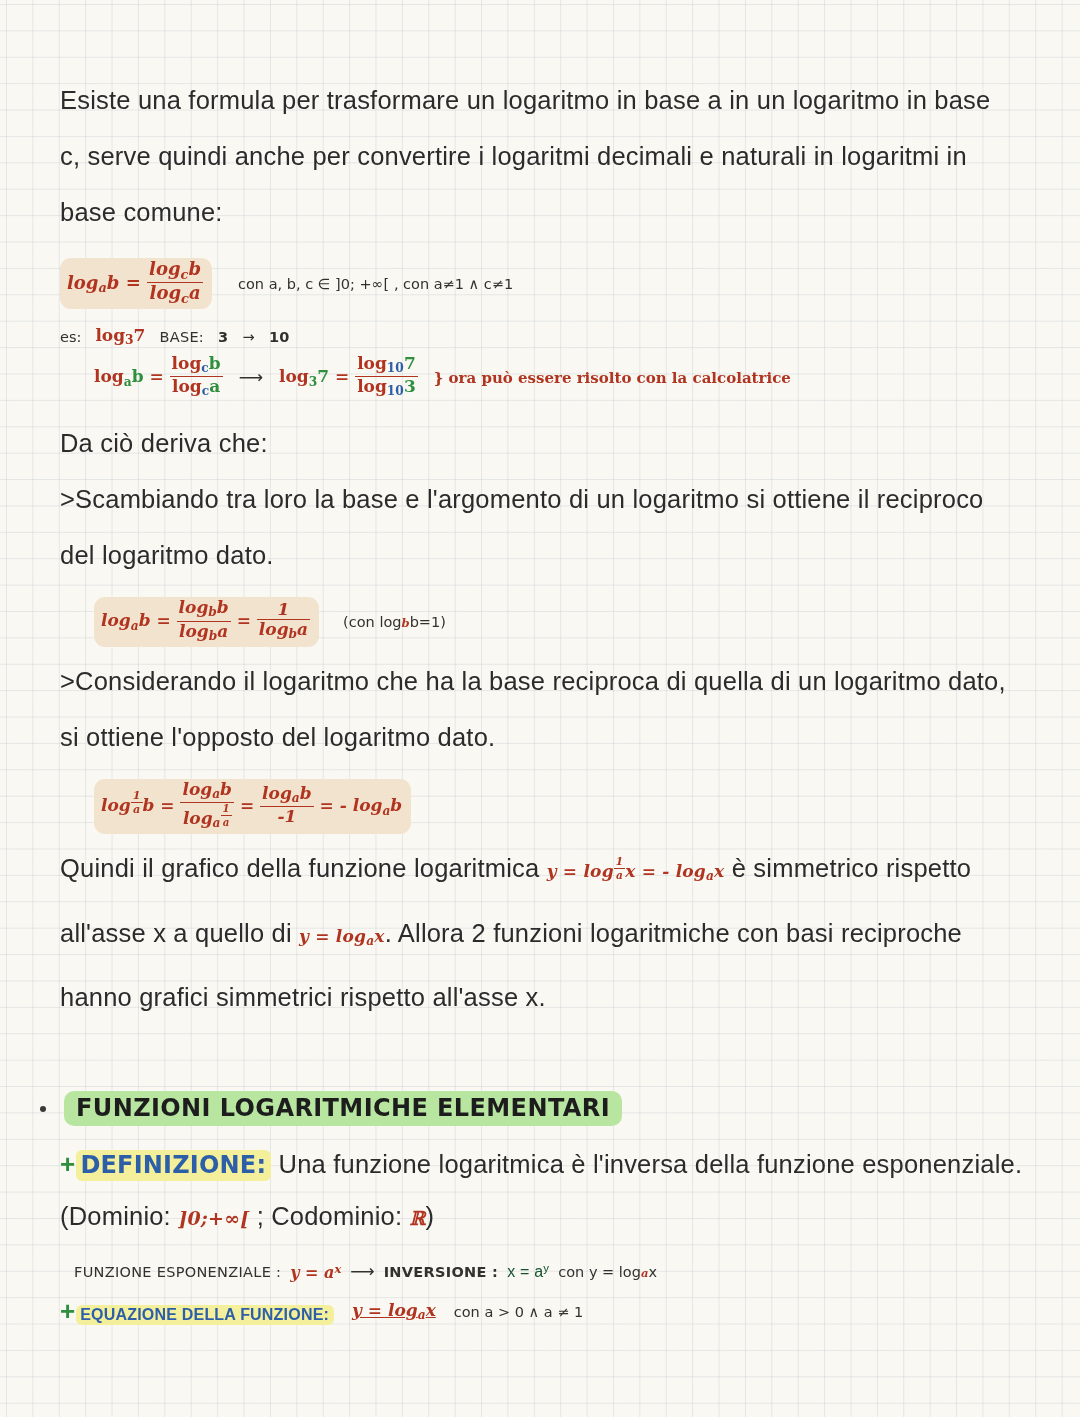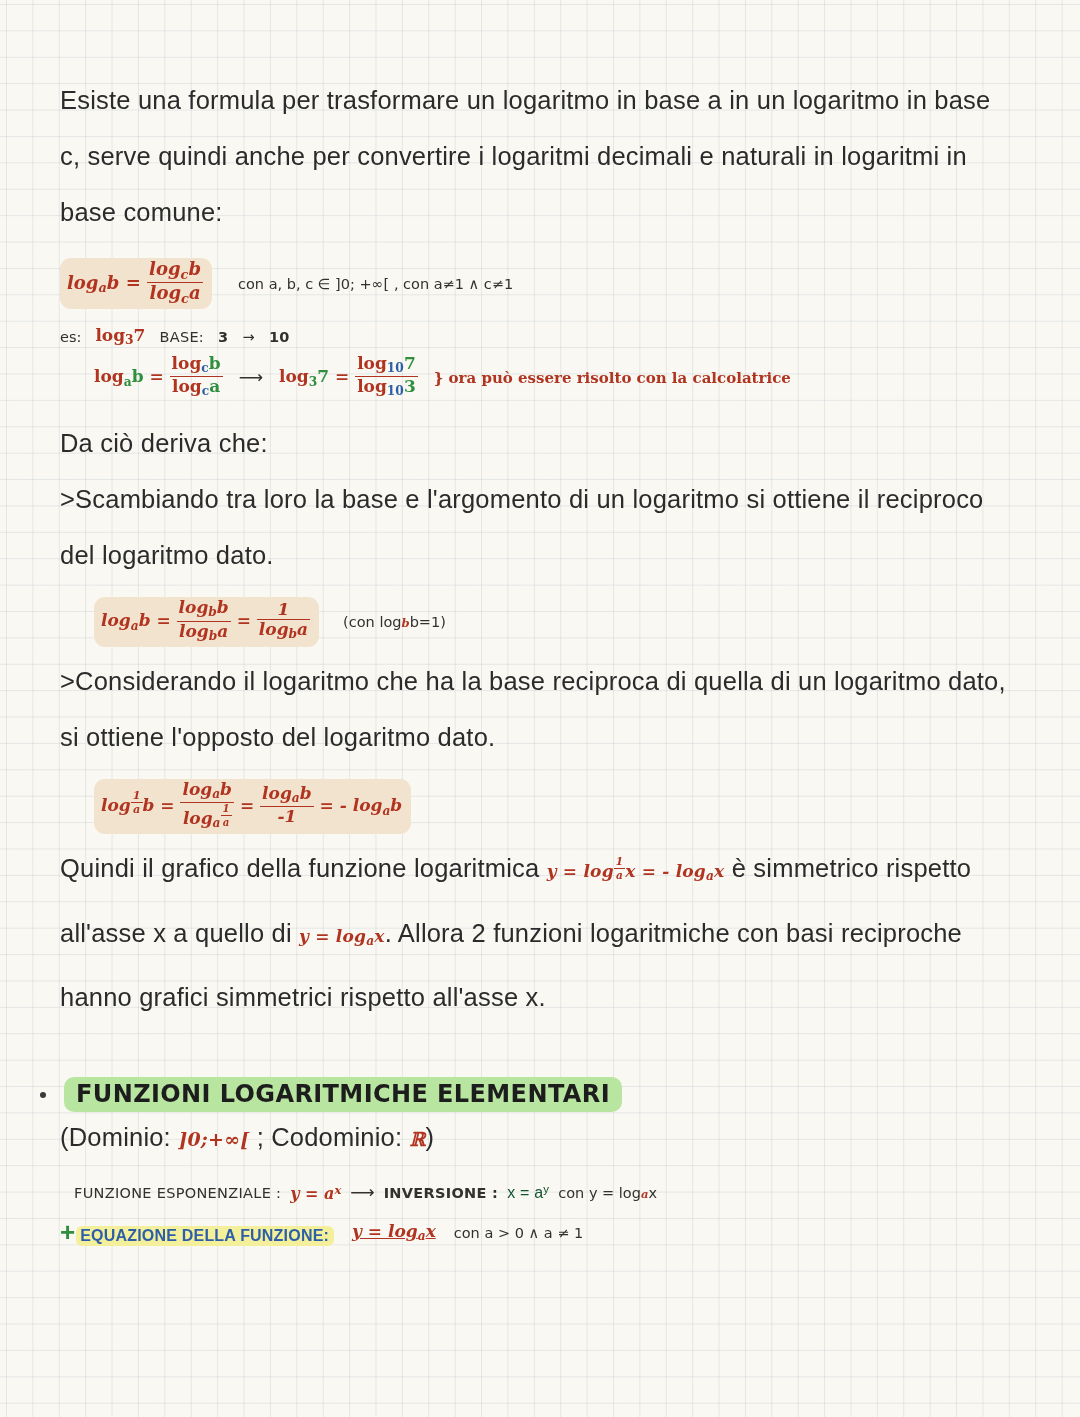--- a/index.html
+++ b/index.html
@@ -269,25 +269,29 @@
         </span>
         <span>=</span>
         <span>- log</span><span class="sub">a</span><span>b</span>
       </span>
     </div>
 
     <div class="body-par" style="width:965px; margin-top:2px;">
       <span>Quindi il grafico della funzione logaritmica </span><span class="mathred" style="font-size:17px;"><span>y = log</span><span class="frac sub" style="font-size:0.62em; vertical-align:-0.3em;"><span class="num">1</span><span class="den">a</span></span><span>x = - log</span><span class="sub">a</span><span>x</span></span><span> è simmetrico rispetto all'asse x a quello di </span><span class="mathred" style="font-size:17px;"><span>y = log</span><span class="sub">a</span><span>x</span></span><span>. Allora 2 funzioni logaritmiche con basi reciproche hanno grafici simmetrici rispetto all'asse x.</span>
     </div>
 
-    <div class="heading-row" style="margin-top:52px; margin-left:-22px;">
+    <div class="heading-row" style="margin-top:66px; margin-left:-22px;">
       <span class="bullet-dot"></span>
       <span class="hl-green">FUNZIONI LOGARITMICHE ELEMENTARI</span>
     </div>
 
+    <div class="body-par" style="margin-top:12px; width:965px; line-height:52px;">
+      <span class="plus">+</span><span class="def-label hl-yellow">DEFINIZIONE:</span>
+      <span>Una funzione logaritmica è l'inversa della funzione esponenziale.</span>
+    </div>
 
     <div class="body-par" style="line-height:50px;">
       <span>(Dominio: </span><span class="mathred" style="font-size:19px;">]0;+∞[</span><span> ; Codominio: </span><span class="mathred" style="font-size:19px;">ℝ</span><span>)</span>
     </div>
 
     <div class="inline-row" style="margin-top:18px; margin-left:14px; gap:9px;">
       <span class="tiny-caps">FUNZIONE ESPONENZIALE :</span>
       <span class="mathred" style="font-size:16px;"><span>y = a</span><span class="sup">x</span></span>
       <span class="arrow">⟶</span>
       <span class="tiny-caps red" style="font-weight:bold;">INVERSIONE :</span>

